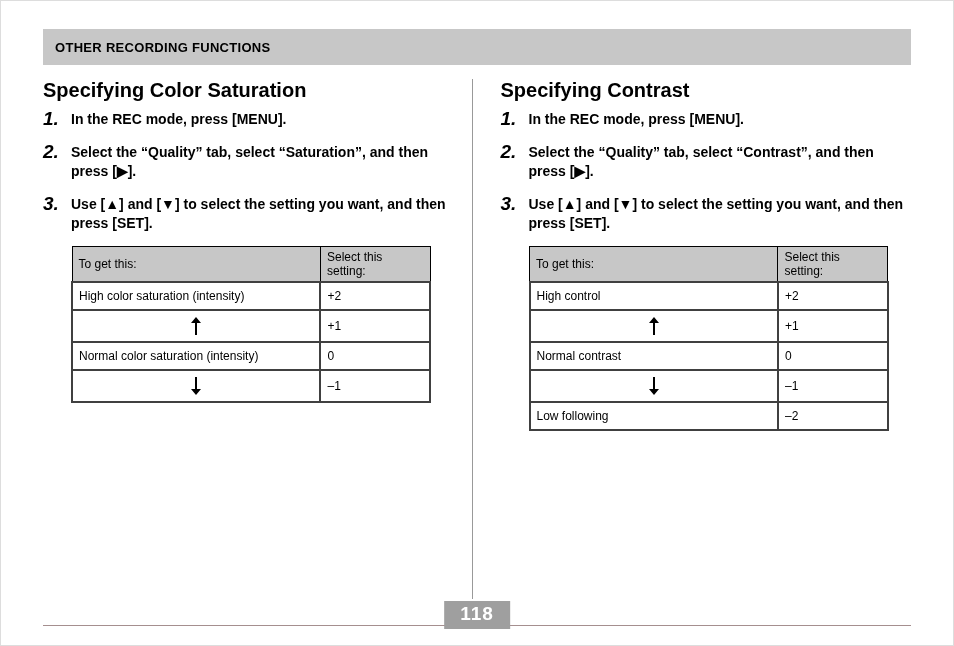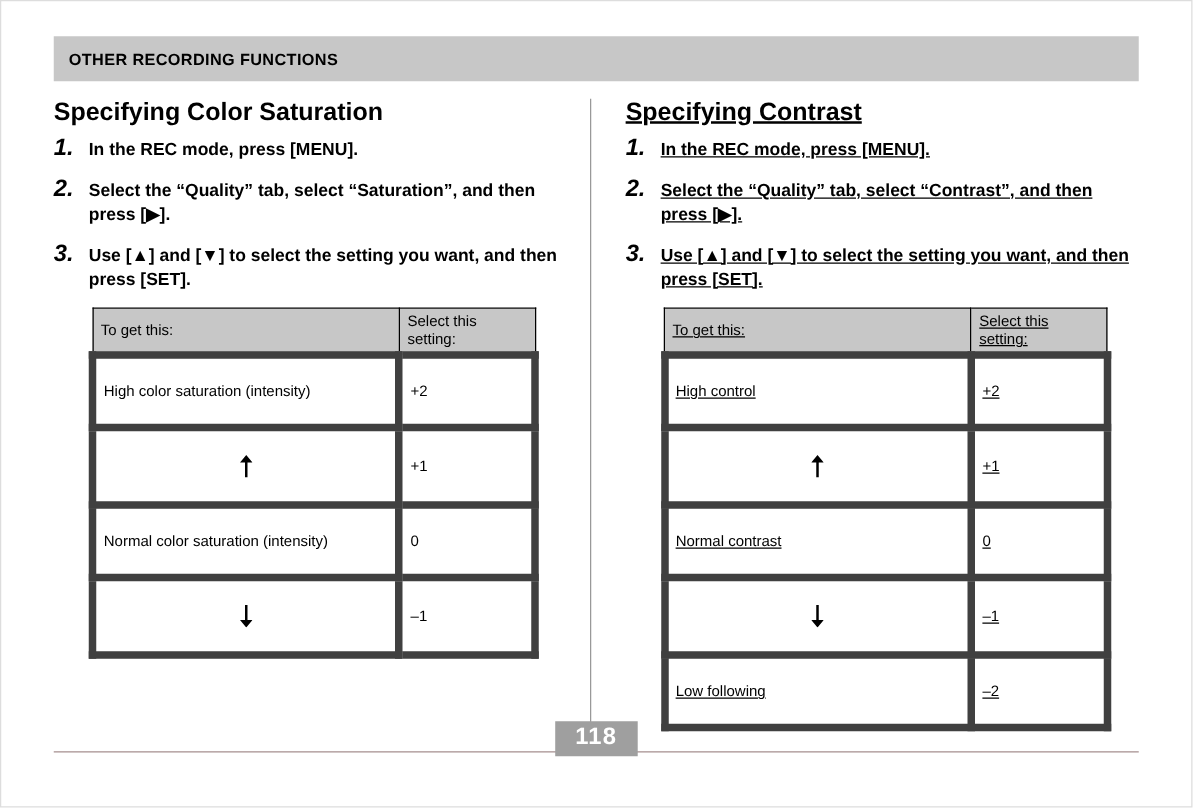--- a/index.html
+++ b/index.html
@@ -31,21 +31,20 @@
   .col {
     flex: 1;
     min-width: 0;
   }
   .col.left {
     border-right: 1px solid #999;
     padding-right: 18px;
   }
   .col.right {
     padding-left: 0;
-    text-decoration: underline;
   }
   .col-heading {
     font-size: 20px;
     font-weight: bold;
     margin-bottom: 8px;
   }
   .intro {
     font-size: 13px;
     line-height: 1.35;
     margin-bottom: 22px;
@@ -80,41 +79,41 @@
   }
   table.settings th {
     background: #c7c7c7;
     font-weight: normal;
     text-align: left;
     padding: 3px 6px;
     border: 1px solid #000;
     margin-left: 40px;
   }
   table.settings td {
-    border: 6px solid #404040;
-    padding: 19px 6px;
+    border: 2px solid #404040;
+    padding: 6px 6px;
     vertical-align: middle;
     height: 20px;
   }
   table.settings td.desc-col {
     width: 250px;
     position: relative;
   }
   table.settings td.val-col {
     width: 110px;
   }
   
   .arrow-cell {
     text-align: center;
   }
   .arrow-svg { display: inline-block; vertical-align: middle; }
 
   .page-footer {
     position: absolute;
-    left: 42px; right: 42px; bottom: 40px;
+    left: 42px; right: 42px; bottom: 16px;
     height: 28px;
   }
   .page-line {
     position: absolute;
     left: 0; right: 0;
     top: 24px;
     height: 1px;
     background: #a58f8f;
   }
   .page-num {

